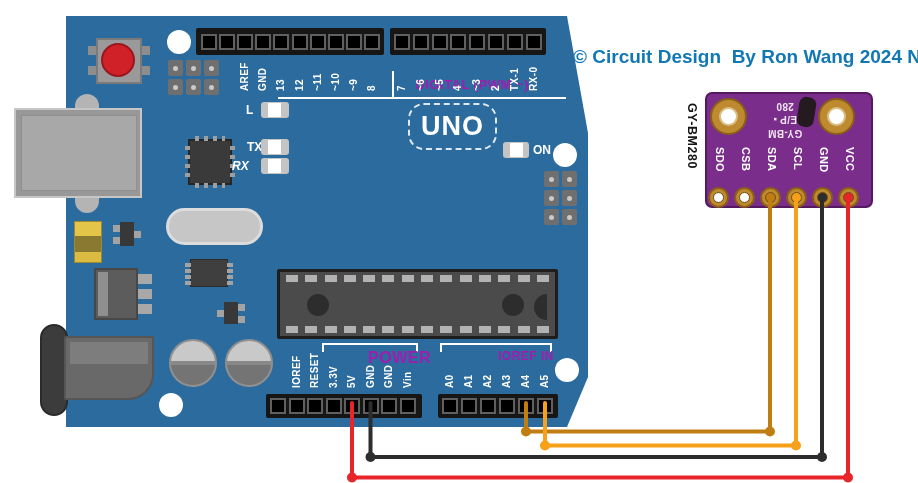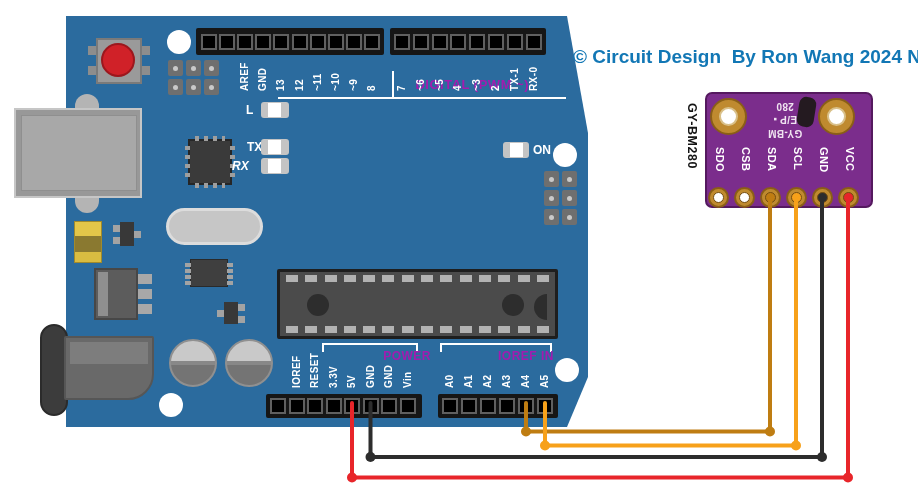--- a/index.html
+++ b/index.html
@@ -193,27 +193,28 @@
 
   <div class="abs led-label" style="left:246px;top:102px;">L</div>
   <div class="abs led" style="left:261px;top:102px;"></div>
   <div class="abs led-label" style="left:247px;top:139px;">TX</div>
   <div class="abs led" style="left:261px;top:139px;"></div>
   <div class="abs led-label" style="left:232px;top:158px;font-style:italic;">RX</div>
   <div class="abs led" style="left:261px;top:158px;"></div>
   <div class="abs led" style="left:503px;top:142px;width:26px;"></div>
   <div class="abs led-label" style="left:533px;top:142px;">ON</div>
 
+  <div class="abs" id="uno-box">UNO</div>
   <div class="abs silk" style="left:278px;top:97px;width:288px;height:2px;"></div>
   <div class="abs silk" style="left:392px;top:71px;width:2px;height:27px;"></div>
   <div class="abs caption" style="left:359px;top:77px;width:170px;font-size:13px;">DIGITAL (PWM ~)</div>
   <div class="abs silk" style="left:322px;top:343px;width:96px;height:2px;"></div>
   <div class="abs silk" style="left:322px;top:343px;width:2px;height:9px;"></div>
   <div class="abs silk" style="left:416px;top:343px;width:2px;height:9px;"></div>
-  <div class="abs caption" style="left:351px;top:349px;width:80px;font-size:12px;">POWER</div>
+  <div class="abs caption" style="left:351px;top:349px;width:80px;font-size:16px;">POWER</div>
   <div class="abs silk" style="left:440px;top:343px;width:112px;height:2px;"></div>
   <div class="abs silk" style="left:440px;top:343px;width:2px;height:9px;"></div>
   <div class="abs silk" style="left:550px;top:343px;width:2px;height:9px;"></div>
   <div class="abs caption" style="left:464px;top:349px;width:90px;font-size:12px;">IOREF IN</div>
 
   <div class="abs" id="header-layer" style="left:0;top:0;">
       <div class="pin-strip" style="left: 196px; top: 28px; width: 188px; height: 27px;"></div>
       <div class="socket" style="left: 200.5px; top: 33.5px;"></div>
       <div class="socket" style="left: 218.7px; top: 33.5px;"></div>
       <div class="socket" style="left: 236.9px; top: 33.5px;"></div>

